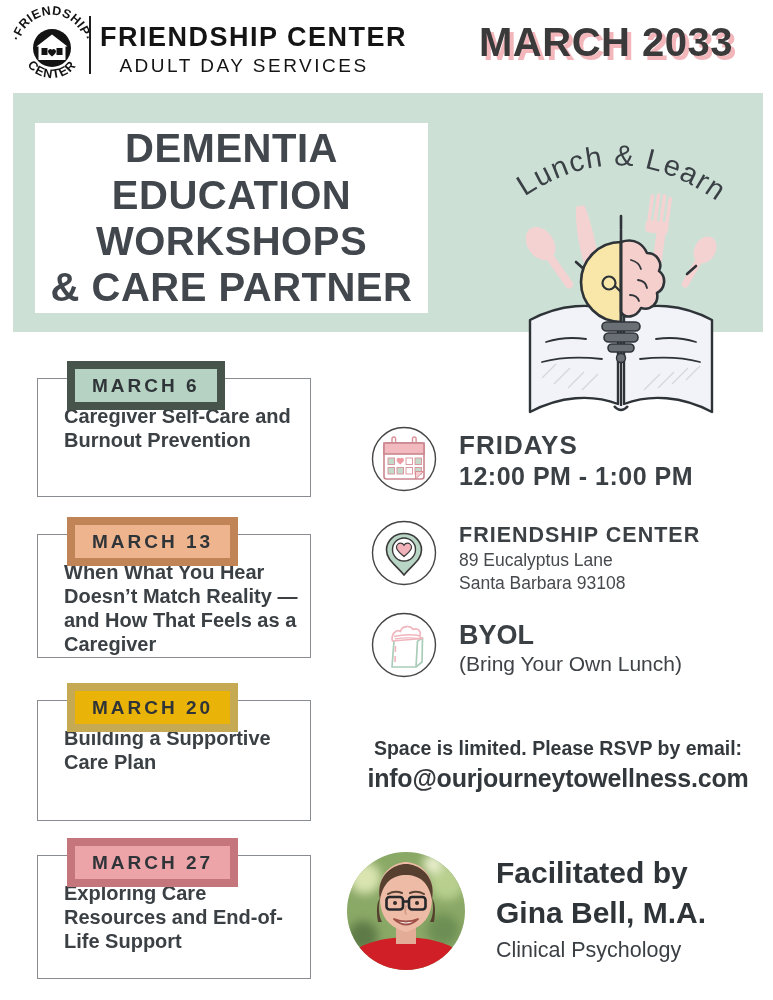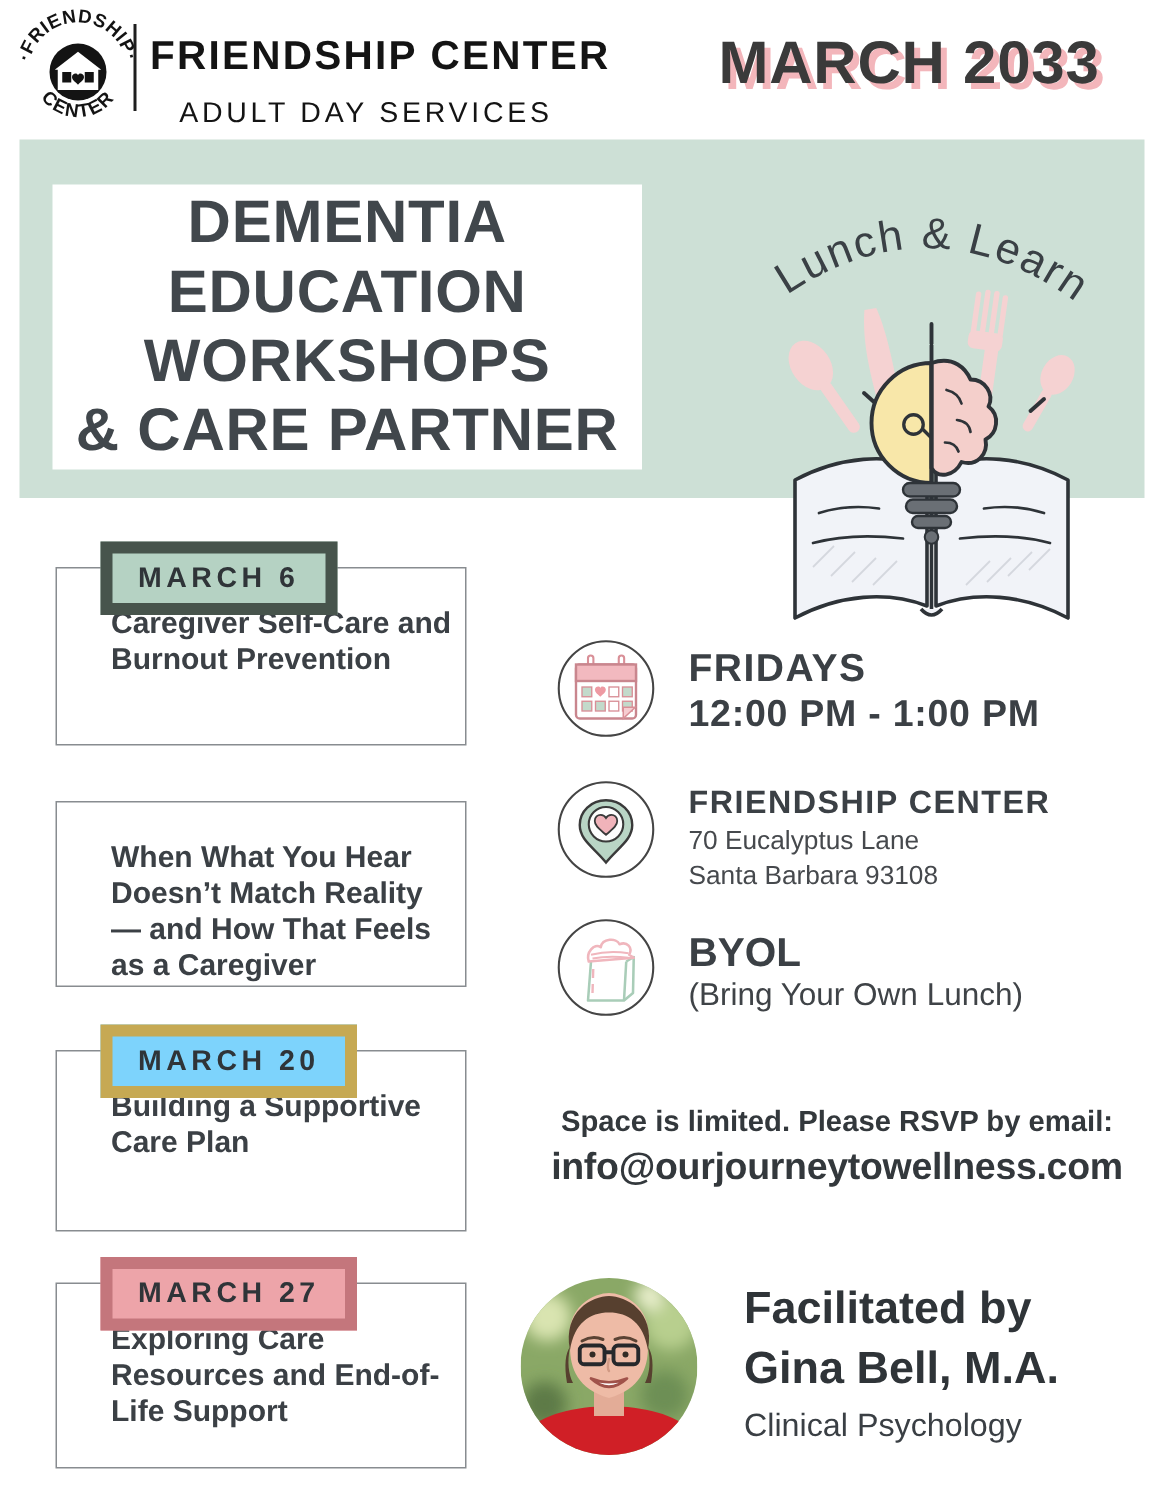--- a/index.html
+++ b/index.html
@@ -4,21 +4,21 @@
 <style>
   html,body{margin:0;padding:0;background:#ffffff;}
   .page{position:relative;width:773px;height:1000px;background:#ffffff;overflow:hidden;
         font-family:"Liberation Sans",sans-serif;color:#3b4045;}
 
   
   .logo{position:absolute;left:10px;top:6px;width:84px;height:84px;}
   .hdr-divider{position:absolute;left:89px;top:16px;width:2px;height:58px;background:#1e1e1e;}
   .org-block{position:absolute;left:100px;top:22px;width:288px;text-align:center;color:#141414;}
   .org-name{font-size:27px;font-weight:700;letter-spacing:1.5px;white-space:nowrap;}
-  .org-sub{font-size:19px;font-weight:500;letter-spacing:2.5px;margin-top:12px;}
+  .org-sub{font-size:19px;font-weight:500;letter-spacing:2.5px;margin-top:2px;}
   .month-year{position:absolute;left:420px;top:20px;width:313px;text-align:right;
               font-size:40px;font-weight:800;letter-spacing:.5px;color:#3a3a3a;
               text-shadow:4px 4px 0 #f3b6bb;white-space:nowrap;}
 
   
   .band{position:absolute;left:13px;top:93px;width:750px;height:239px;background:#cde0d6;}
   .title-box{position:absolute;left:35px;top:123px;width:393px;height:190px;background:#ffffff;
              display:flex;align-items:center;justify-content:center;}
   .title-text{font-size:40px;font-weight:700;color:#41474c;line-height:1.16;text-align:center;letter-spacing:.5px;}
   .illus{position:absolute;left:490px;top:110px;width:262px;height:310px;}
@@ -26,23 +26,23 @@
   
   .card{position:absolute;left:37px;width:272px;background:#fff;border:1.5px solid #888c90;}
   .card-1{top:378px;height:117px;}
   .card-2{top:534px;height:122px;}
   .card-3{top:700px;height:119px;}
   .card-4{top:855px;height:122px;}
   .badge{position:absolute;left:29px;top:-18px;height:33px;padding:0 17px;display:flex;align-items:center;
          font-size:19px;font-weight:700;letter-spacing:3px;color:#2f3438;border:8px solid #d946ef;}
   .badge-green {background:#b5d2c3;border-color:#47544c;}
   .badge-salmon{background:#eeb48e;border-color:#c08457;}
-  .badge-yellow{background:#7dd3fc;border-color:#c6a953;}
+  .badge-yellow{background:#eab308;border-color:#c6a953;}
   .badge-pink  {background:#eda4a9;border-color:#c4767c;}
-  .card-title{margin:25px 8px 10px 36px;font-size:20px;font-weight:700;color:#3b4045;line-height:1.2;}
+  .card-title{margin:25px 8px 10px 26px;font-size:20px;font-weight:700;color:#3b4045;line-height:1.2;}
 
   
   .det-icon{position:absolute;left:371px;width:66px;height:66px;}
   .det-icon.i1{top:426px;} .det-icon.i2{top:520px;} .det-icon.i3{top:612px;}
   .det-text{position:absolute;left:459px;color:#3b4045;}
   .d-day {top:430px;font-size:26px;font-weight:700;letter-spacing:1px;}
   .d-time{top:462px;font-size:25px;font-weight:700;letter-spacing:.5px;}
   .d-loc {top:523px;font-size:21.5px;font-weight:700;letter-spacing:1px;}
   .d-addr{top:549px;font-size:17.5px;color:#46494d;line-height:1.33;}
   .d-byol{top:620px;font-size:27px;font-weight:700;}
@@ -176,20 +176,21 @@
       <rect x="118" y="234" width="26" height="8" rx="4" fill="#6a6f75" stroke="#2e3338" stroke-width="1.6"></rect>
       <circle cx="131" cy="248" r="4.5" fill="#6a6f75" stroke="#2e3338" stroke-width="1.4"></circle>
     </g>
   </svg>
 
   <div class="card card-1">
     <div class="badge badge-green">MARCH 6</div>
     <div class="card-title">Caregiver Self-Care and Burnout Prevention</div>
   </div>
   <div class="card card-2">
+    <div class="badge badge-salmon">MARCH 13</div>
     <div class="card-title">When What You Hear Doesn’t Match Reality — and How That Feels as a Caregiver</div>
   </div>
   <div class="card card-3">
     <div class="badge badge-yellow">MARCH 20</div>
     <div class="card-title">Building a Supportive Care Plan</div>
   </div>
   <div class="card card-4">
     <div class="badge badge-pink">MARCH 27</div>
     <div class="card-title">Exploring Care Resources and End-of-Life Support</div>
   </div>
@@ -214,21 +215,21 @@
   <div class="det-text d-time">12:00 PM - 1:00 PM</div>
 
   <svg class="det-icon i2" viewBox="0 0 66 66">
     <circle cx="33" cy="33" r="31.5" fill="#fff" stroke="#454545" stroke-width="1.4"></circle>
     <path d="M33,13.5 C23,13.5 15.5,21 15.5,30 C15.5,40 25,45 33,55 C41,45 50.5,40 50.5,30 C50.5,21 43,13.5 33,13.5 Z" fill="#b9d5c5" stroke="#3a3a3a" stroke-width="1.6"></path>
     <circle cx="33" cy="29.5" r="11.5" fill="#fdfdfd" stroke="#3a3a3a" stroke-width="1.4"></circle>
     <path d="M33,36.5 C29,33 25.5,30.8 25.5,27.3 C25.5,24.8 27.4,23.2 29.4,23.2 C30.9,23.2 32.3,24 33,25.3 C33.7,24 35.1,23.2 36.6,23.2 C38.6,23.2 40.5,24.8 40.5,27.3 C40.5,30.8 37,33 33,36.5 Z" fill="#f0b3ba" stroke="#3a3a3a" stroke-width="1.2"></path>
   </svg>
   <div class="det-text d-loc">FRIENDSHIP CENTER</div>
   <div class="det-text d-addr">
-    <div>70 Eucalyptus Lane</div>
+    <div>89 Eucalyptus Lane</div>
     <div>Santa Barbara 93108</div>
   </div>
 
   <svg class="det-icon i3" viewBox="0 0 66 66">
     <circle cx="33" cy="33" r="31.5" fill="#fff" stroke="#454545" stroke-width="1.4"></circle>
     <path d="M23,29 L21,55 L45,55 L46.5,29" fill="none" stroke="#a9cdb8" stroke-width="1.7" stroke-linejoin="round"></path>
     <path d="M46.5,29 L51.5,26 L51,50 L45,55" fill="none" stroke="#a9cdb8" stroke-width="1.7" stroke-linejoin="round"></path>
     <path d="M21.5,29 C19.5,23 25,16.5 29.5,19.5 C30.5,13.5 40,13 42,17.5 C47,15.5 51,19.5 48.5,24.5 L51.5,26.5 L21.5,29 Z" fill="none" stroke="#f0b6bd" stroke-width="1.7" stroke-linejoin="round"></path>
     <path d="M23,24.5 q12,-3 25,-1 M24,27 q11,-2 24,-0.5" fill="none" stroke="#f0b6bd" stroke-width="1.4"></path>
     <line x1="24.5" y1="34" x2="24" y2="50" stroke="#f0b6bd" stroke-width="1.6" stroke-dasharray="6 4"></line>

